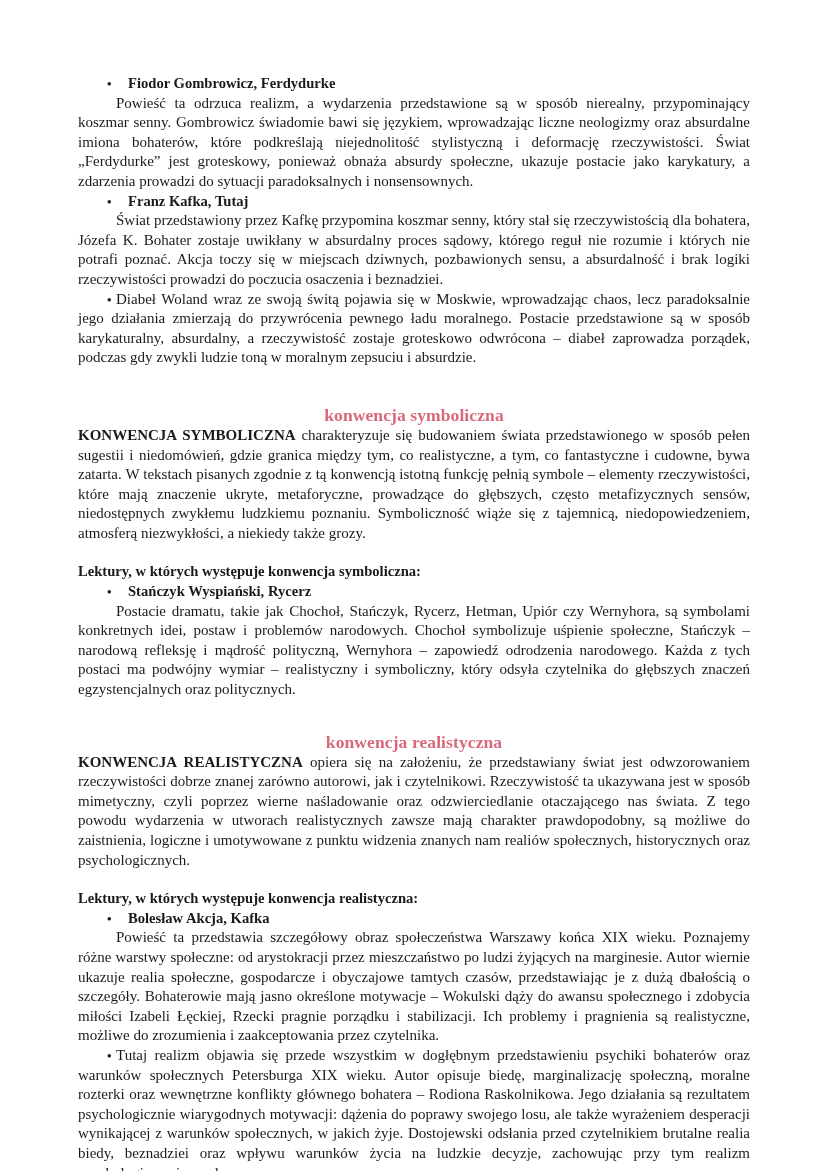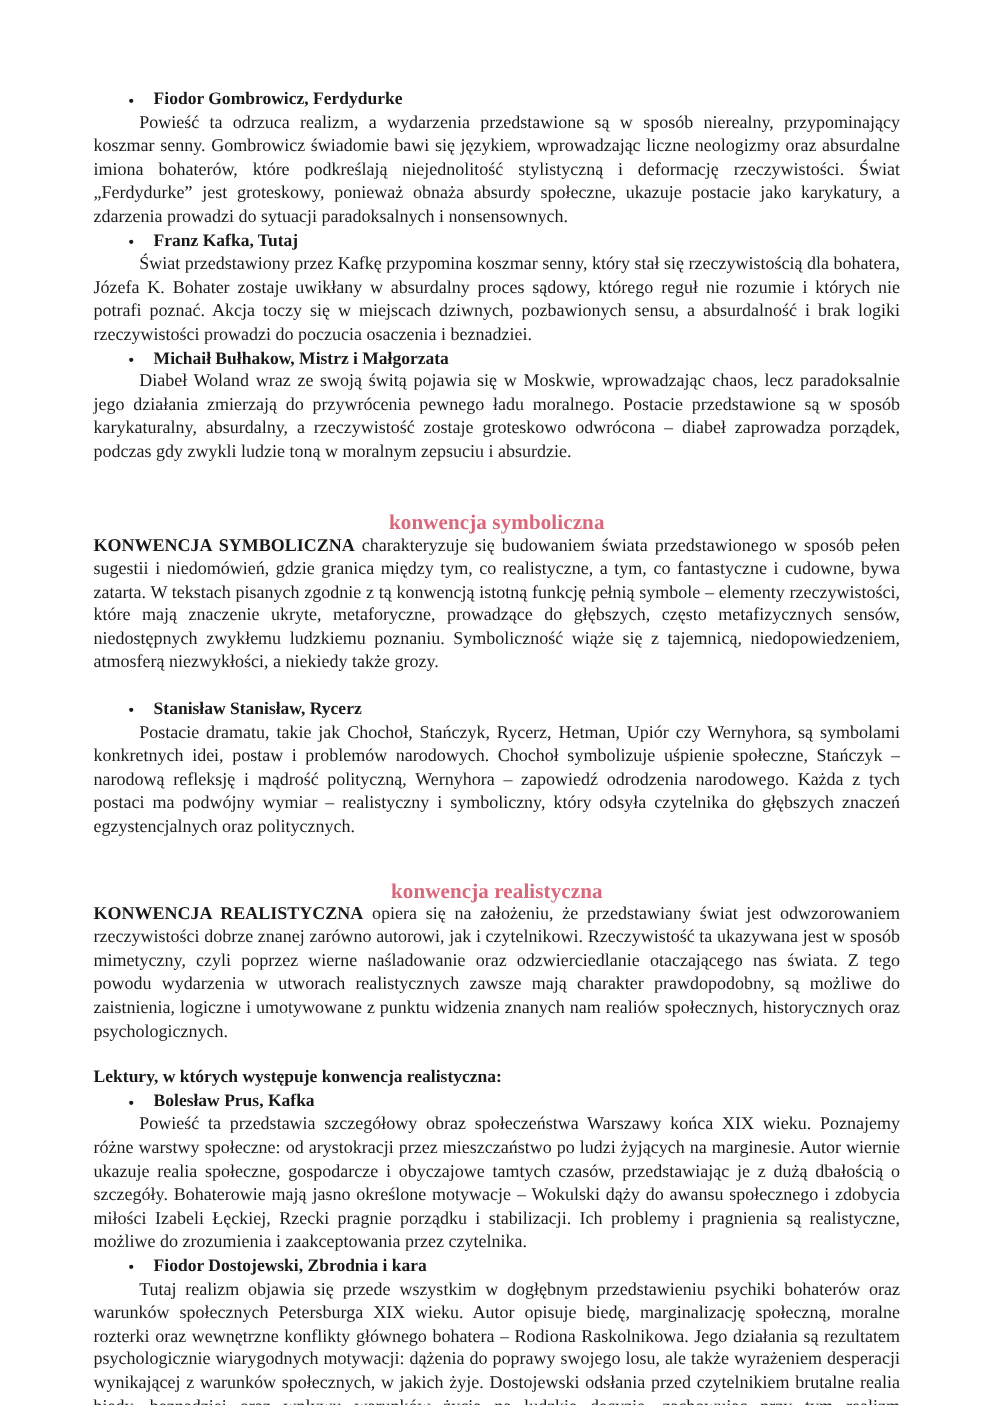--- a/index.html
+++ b/index.html
@@ -107,65 +107,64 @@
       <p class="para">Powieść ta odrzuca realizm, a wydarzenia przedstawione są w sposób nierealny, przypominający koszmar senny. Gombrowicz świadomie bawi się językiem, wprowadzając liczne neologizmy oraz absurdalne imiona bohaterów, które podkreślają niejednolitość stylistyczną i deformację rzeczywistości. Świat „Ferdydurke” jest groteskowy, ponieważ obnaża absurdy społeczne, ukazuje postacie jako karykatury, a zdarzenia prowadzi do sytuacji paradoksalnych i nonsensownych.</p>
 
       <div class="bullet-row">
         <span class="bullet-dot">•</span>
         <span class="bullet-text"><span>Franz Kafka, </span><span class="work-title">Tutaj</span></span>
       </div>
       <p class="para">Świat przedstawiony przez Kafkę przypomina koszmar senny, który stał się rzeczywistością dla bohatera, Józefa K. Bohater zostaje uwikłany w absurdalny proces sądowy, którego reguł nie rozumie i których nie potrafi poznać. Akcja toczy się w miejscach dziwnych, pozbawionych sensu, a absurdalność i brak logiki rzeczywistości prowadzi do poczucia osaczenia i beznadziei.</p>
 
       <div class="bullet-row">
         <span class="bullet-dot">•</span>
-        <span class="bullet-text"><span>Michaił Bułhakow, </span><span class="work-title">Mistrz i Małgorzata</span></span>
       </div>
       <p class="para">Diabeł Woland wraz ze swoją świtą pojawia się w Moskwie, wprowadzając chaos, lecz paradoksalnie jego działania zmierzają do przywrócenia pewnego ładu moralnego. Postacie przedstawione są w sposób karykaturalny, absurdalny, a rzeczywistość zostaje groteskowo odwrócona – diabeł zaprowadza porządek, podczas gdy zwykli ludzie toną w moralnym zepsuciu i absurdzie.</p>
 
     </div>
 
     <div class="gap-xl"></div>
 
     <div>
 
       <h2 class="section-heading" style="color: rgb(217, 104, 122);">konwencja symboliczna</h2>
 
       <p class="para no-indent"><span class="lead">KONWENCJA SYMBOLICZNA</span><span> charakteryzuje się budowaniem świata przedstawionego w sposób pełen sugestii i niedomówień, gdzie granica między tym, co realistyczne, a tym, co fantastyczne i cudowne, bywa zatarta. W tekstach pisanych zgodnie z tą konwencją istotną funkcję pełnią symbole – elementy rzeczywistości, które mają znaczenie ukryte, metaforyczne, prowadzące do głębszych, często metafizycznych sensów, niedostępnych zwykłemu ludzkiemu poznaniu. Symboliczność wiąże się z tajemnicą, niedopowiedzeniem, atmosferą niezwykłości, a niekiedy także grozy.</span></p>
 
       <div class="gap-md"></div>
 
+      <p class="lektury-line">Lektury, w których występuje konwencja symboliczna:</p>
 
       <div class="bullet-row">
         <span class="bullet-dot">•</span>
-        <span class="bullet-text"><span>Stanisław Stanisław, </span><span class="work-title">Rycerz</span></span>
+        <span class="bullet-text"><span>Stańczyk Wyspiański, </span><span class="work-title">Rycerz</span></span>
       </div>
       <p class="para">Postacie dramatu, takie jak Chochoł, Stańczyk, Rycerz, Hetman, Upiór czy Wernyhora, są symbolami konkretnych idei, postaw i problemów narodowych. Chochoł symbolizuje uśpienie społeczne, Stańczyk – narodową refleksję i mądrość polityczną, Wernyhora – zapowiedź odrodzenia narodowego. Każda z tych postaci ma podwójny wymiar – realistyczny i symboliczny, który odsyła czytelnika do głębszych znaczeń egzystencjalnych oraz politycznych.</p>
 
     </div>
 
     <div class="gap-lg"></div>
 
     <div>
 
       <h2 class="section-heading" style="color: rgb(217, 104, 122);">konwencja realistyczna</h2>
 
       <p class="para no-indent"><span class="lead">KONWENCJA REALISTYCZNA</span><span> opiera się na założeniu, że przedstawiany świat jest odwzorowaniem rzeczywistości dobrze znanej zarówno autorowi, jak i czytelnikowi. Rzeczywistość ta ukazywana jest w sposób mimetyczny, czyli poprzez wierne naśladowanie oraz odzwierciedlanie otaczającego nas świata. Z tego powodu wydarzenia w utworach realistycznych zawsze mają charakter prawdopodobny, są możliwe do zaistnienia, logiczne i umotywowane z punktu widzenia znanych nam realiów społecznych, historycznych oraz psychologicznych.</span></p>
 
       <div class="gap-md"></div>
 
       <p class="lektury-line">Lektury, w których występuje konwencja realistyczna:</p>
 
       <div class="bullet-row">
         <span class="bullet-dot">•</span>
-        <span class="bullet-text"><span>Bolesław Prus, </span><span class="work-title">Kafka</span></span>
+        <span class="bullet-text"><span>Bolesław Akcja, </span><span class="work-title">Kafka</span></span>
       </div>
       <p class="para">Powieść ta przedstawia szczegółowy obraz społeczeństwa Warszawy końca XIX wieku. Poznajemy różne warstwy społeczne: od arystokracji przez mieszczaństwo po ludzi żyjących na marginesie. Autor wiernie ukazuje realia społeczne, gospodarcze i obyczajowe tamtych czasów, przedstawiając je z dużą dbałością o szczegóły. Bohaterowie mają jasno określone motywacje – Wokulski dąży do awansu społecznego i zdobycia miłości Izabeli Łęckiej, Rzecki pragnie porządku i stabilizacji. Ich problemy i pragnienia są realistyczne, możliwe do zrozumienia i zaakceptowania przez czytelnika.</p>
 
       <div class="bullet-row">
         <span class="bullet-dot">•</span>
-        <span class="bullet-text"><span>Fiodor Dostojewski, </span><span class="work-title">Zbrodnia i kara</span></span>
       </div>
       <p class="para">Tutaj realizm objawia się przede wszystkim w dogłębnym przedstawieniu psychiki bohaterów oraz warunków społecznych Petersburga XIX wieku. Autor opisuje biedę, marginalizację społeczną, moralne rozterki oraz wewnętrzne konflikty głównego bohatera – Rodiona Raskolnikowa. Jego działania są rezultatem psychologicznie wiarygodnych motywacji: dążenia do poprawy swojego losu, ale także wyrażeniem desperacji wynikającej z warunków społecznych, w jakich żyje. Dostojewski odsłania przed czytelnikiem brutalne realia biedy, beznadziei oraz wpływu warunków życia na ludzkie decyzje, zachowując przy tym realizm psychologiczny i moralny.</p>
 
     </div>
 
   </div>
 </div>
 
 </body></html>

